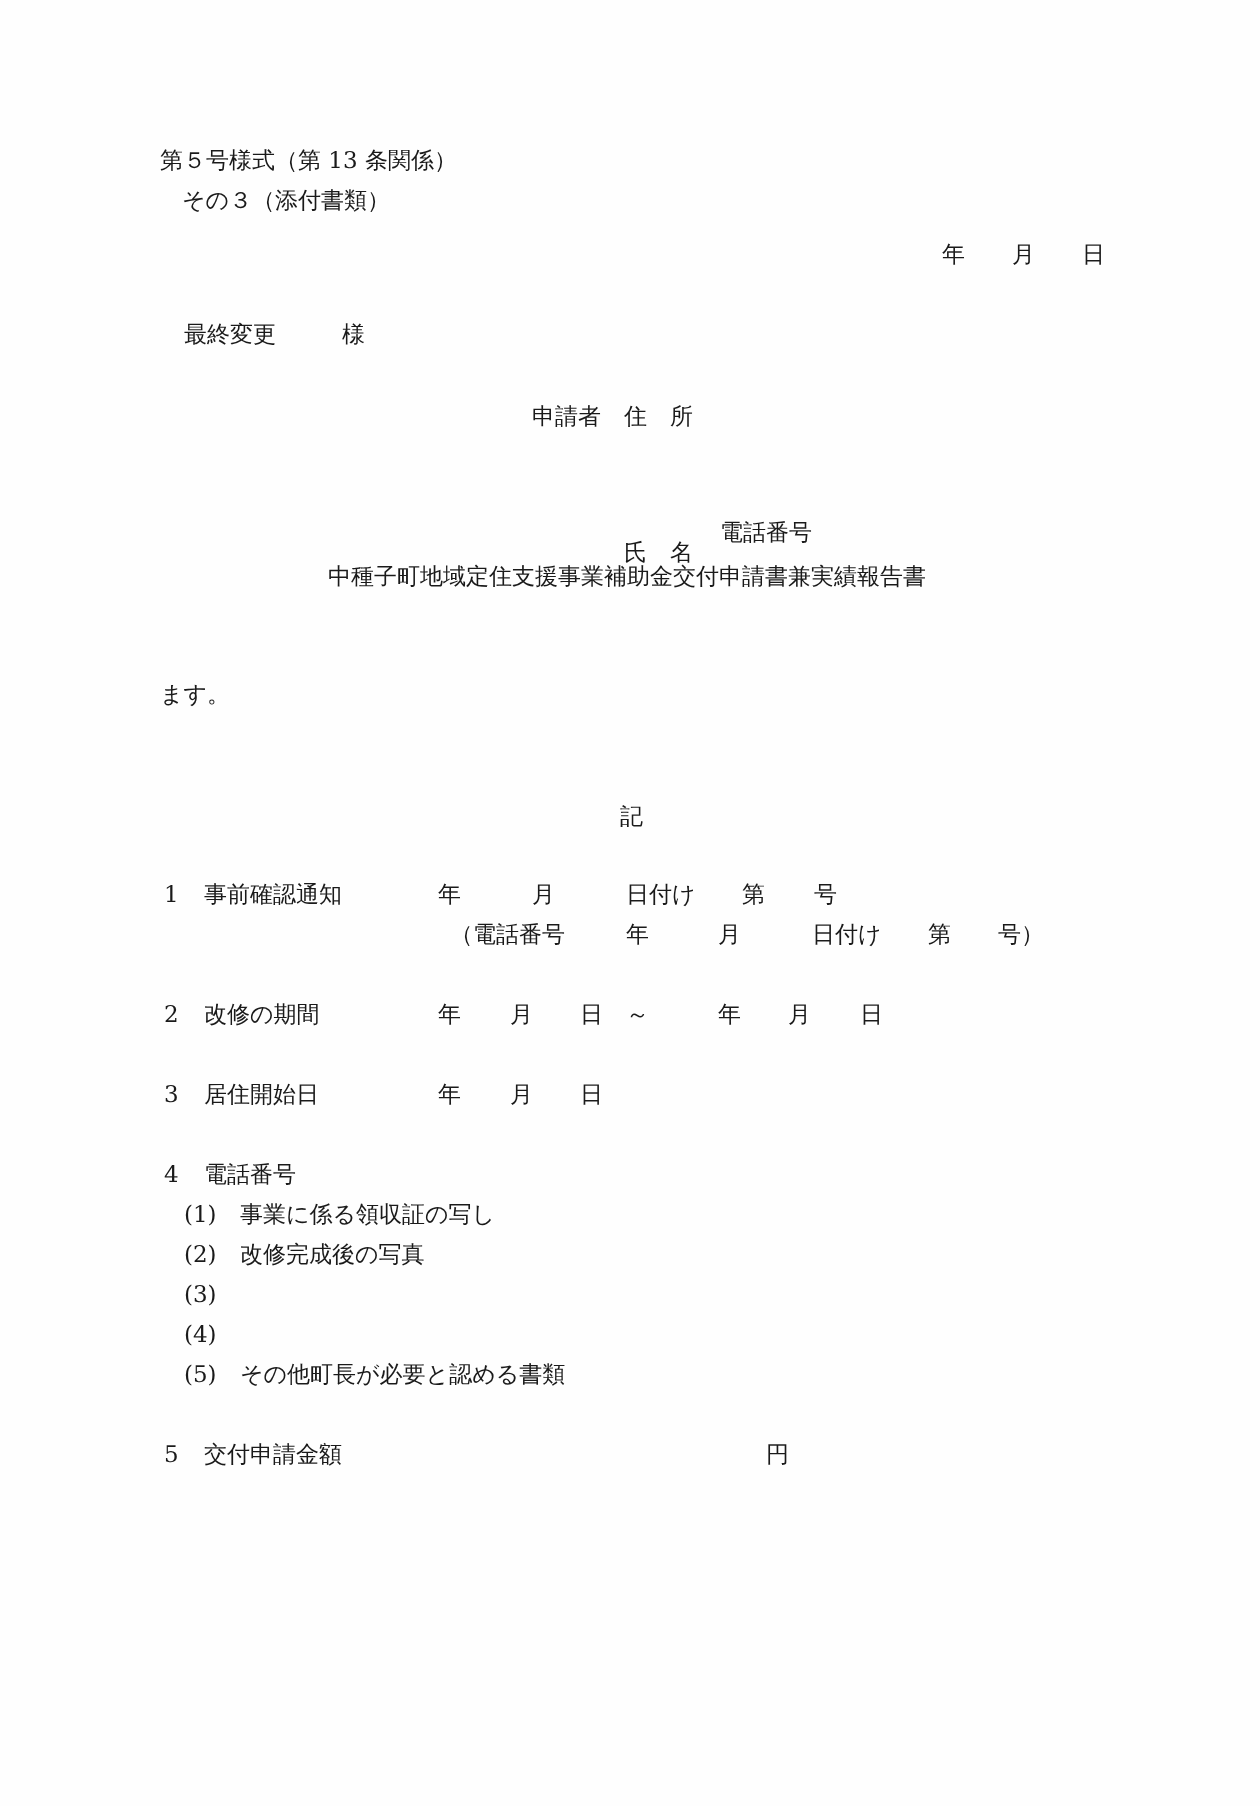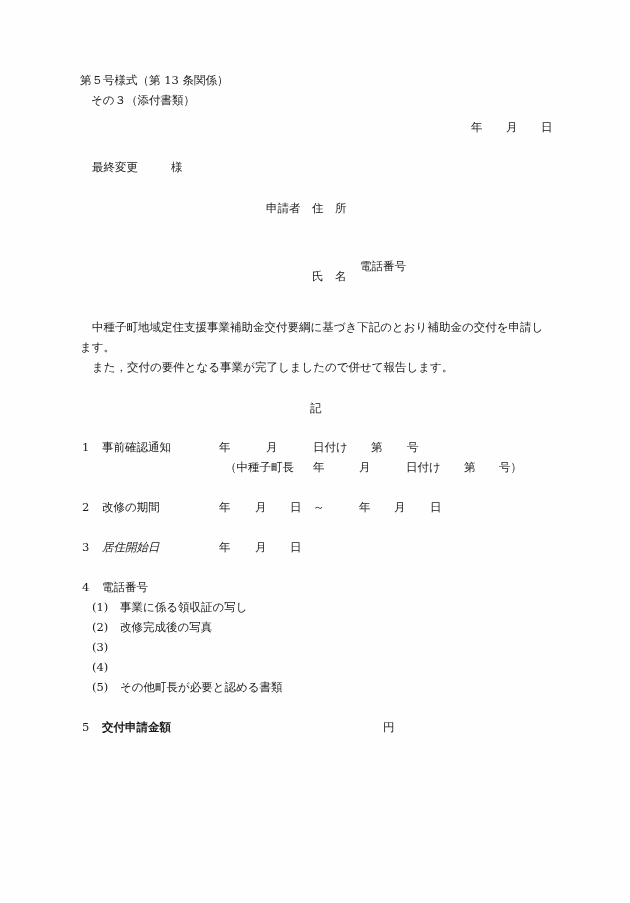--- a/index.html
+++ b/index.html
@@ -33,54 +33,53 @@
   <div class="abs" style="left:541px; top:122px;">日</div>
 
   <div class="abs" style="left:92px; top:162px;">最終変更</div>
   <div class="abs" style="left:171px; top:162px;">様</div>
 
   <div class="abs" style="left:266px; top:203px;">申請者</div>
   <div class="abs" style="left:312px; top:203px;">住　所</div>
   <div class="abs" style="left:312px; top:223px;margin-top:48px;">氏　名</div>
   <div class="abs" style="left:312px; top:261px;margin-left:48px;">電話番号</div>
 
+  <div class="abs" style="left:164px; top:283px;">中種子町地域定住支援事業補助金交付申請書兼実績報告書</div>
 
-  <div class="abs" style="left:92px; top:322px;">中種子町地域定住支援事業補助金交付要綱に基づき下記のとおり補助金の交付を申請し</div>
   <div class="abs" style="left:80px; top:342px;">ます。</div>
-  <div class="abs" style="left:92px; top:362px;">また，交付の要件となる事業が完了しましたので併せて報告します。</div>
 
   <div class="abs" style="left:310px; top:403px;">記</div>
 
   <div class="abs" style="left:82px; top:442px;">1</div>
   <div class="abs" style="left:102px; top:442px;">事前確認通知</div>
   <div class="abs" style="left:219px; top:442px;">年</div>
   <div class="abs" style="left:266px; top:442px;">月</div>
   <div class="abs" style="left:313px; top:442px;">日付け</div>
   <div class="abs" style="left:371px; top:442px;">第</div>
   <div class="abs" style="left:407px; top:442px;">号</div>
 
-  <div class="abs" style="left:225px; top:462px;">（中種子町長</div>
+  <div class="abs" style="left:225px; top:462px;">（電話番号</div>
   <div class="abs" style="left:313px; top:462px;">年</div>
   <div class="abs" style="left:359px; top:462px;">月</div>
   <div class="abs" style="left:406px; top:462px;">日付け</div>
   <div class="abs" style="left:464px; top:462px;">第</div>
   <div class="abs" style="left:499px; top:462px;">号）</div>
 
   <div class="abs" style="left:82px; top:502px;">2</div>
   <div class="abs" style="left:102px; top:502px;">改修の期間</div>
   <div class="abs" style="left:219px; top:502px;">年</div>
   <div class="abs" style="left:255px; top:502px;">月</div>
   <div class="abs" style="left:290px; top:502px;">日</div>
   <div class="abs" style="left:313px; top:502px;">～</div>
   <div class="abs" style="left:359px; top:502px;">年</div>
   <div class="abs" style="left:394px; top:502px;">月</div>
   <div class="abs" style="left:430px; top:502px;">日</div>
 
   <div class="abs" style="left:82px; top:542px;">3</div>
-  <div class="abs" style="left:102px; top:542px;font-style:italic;">居住開始日</div>
+  <div class="abs" style="left:102px; top:542px;">居住開始日</div>
   <div class="abs" style="left:219px; top:542px;">年</div>
   <div class="abs" style="left:255px; top:542px;">月</div>
   <div class="abs" style="left:290px; top:542px;">日</div>
 
   <div class="abs" style="left:82px; top:582px;">4</div>
   <div class="abs" style="left:102px; top:582px;">電話番号</div>
 
   <div class="abs" style="left:92px; top:602px;">(1)</div>
   <div class="abs" style="left:120px; top:602px;">事業に係る領収証の写し</div>
 
@@ -88,16 +87,16 @@
   <div class="abs" style="left:120px; top:622px;">改修完成後の写真</div>
 
   <div class="abs" style="left:92px; top:642px;">(3)</div>
 
   <div class="abs" style="left:92px; top:662px;">(4)</div>
 
   <div class="abs" style="left:92px; top:682px;">(5)</div>
   <div class="abs" style="left:120px; top:682px;">その他町長が必要と認める書類</div>
 
   <div class="abs" style="left:82px; top:722px;">5</div>
-  <div class="abs" style="left:102px; top:722px;font-weight:bold;">交付申請金額</div>
+  <div class="abs" style="left:102px; top:722px;">交付申請金額</div>
   <div class="abs" style="left:383px; top:722px;">円</div>
 
 </div>
 
 </body></html>

